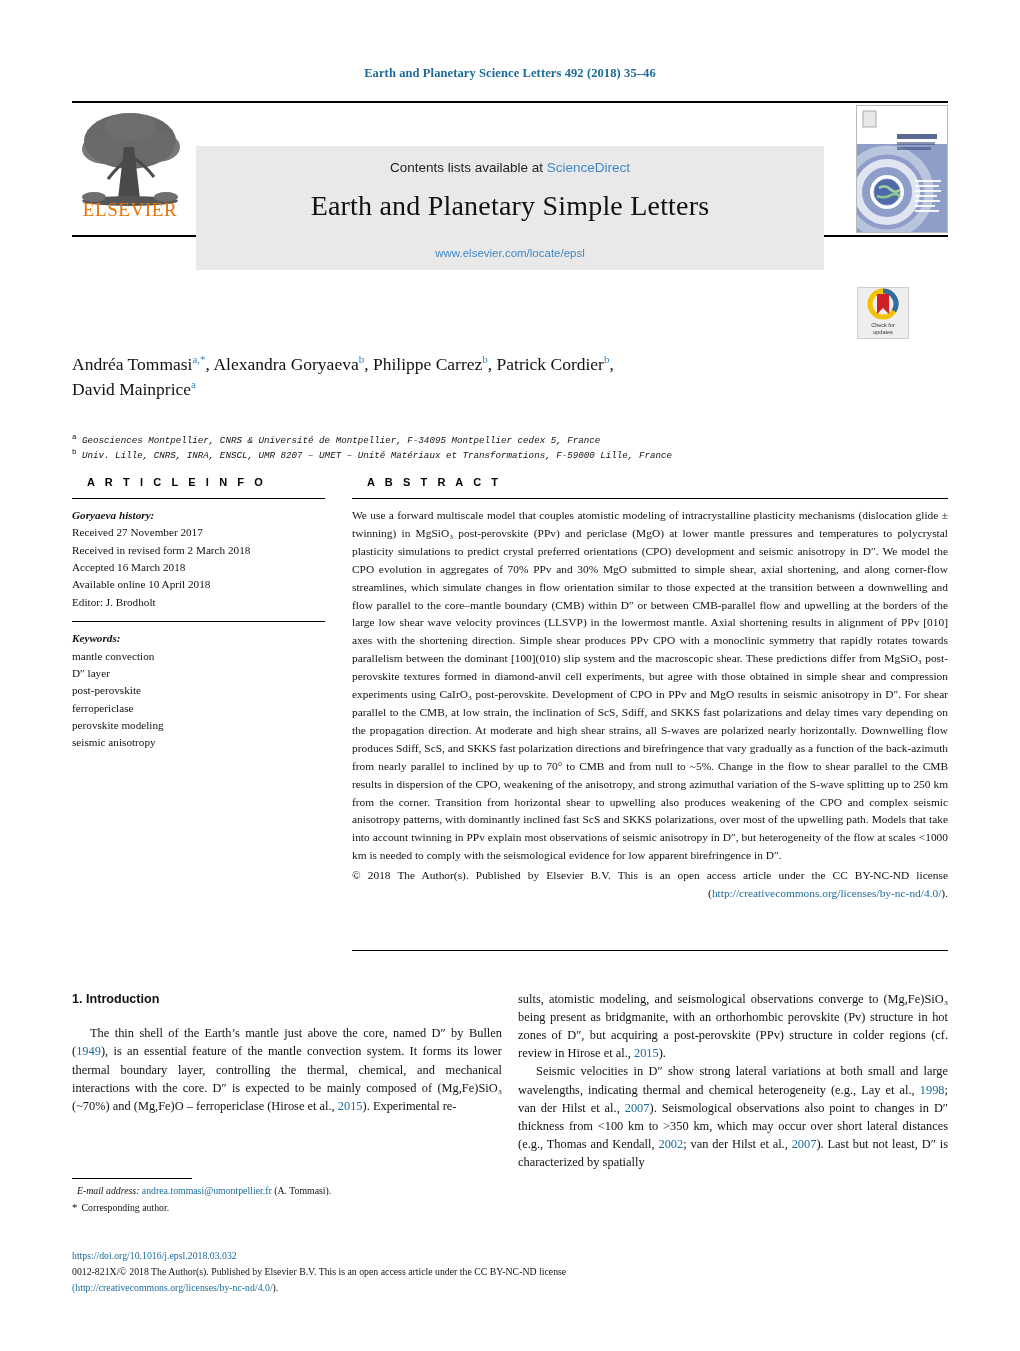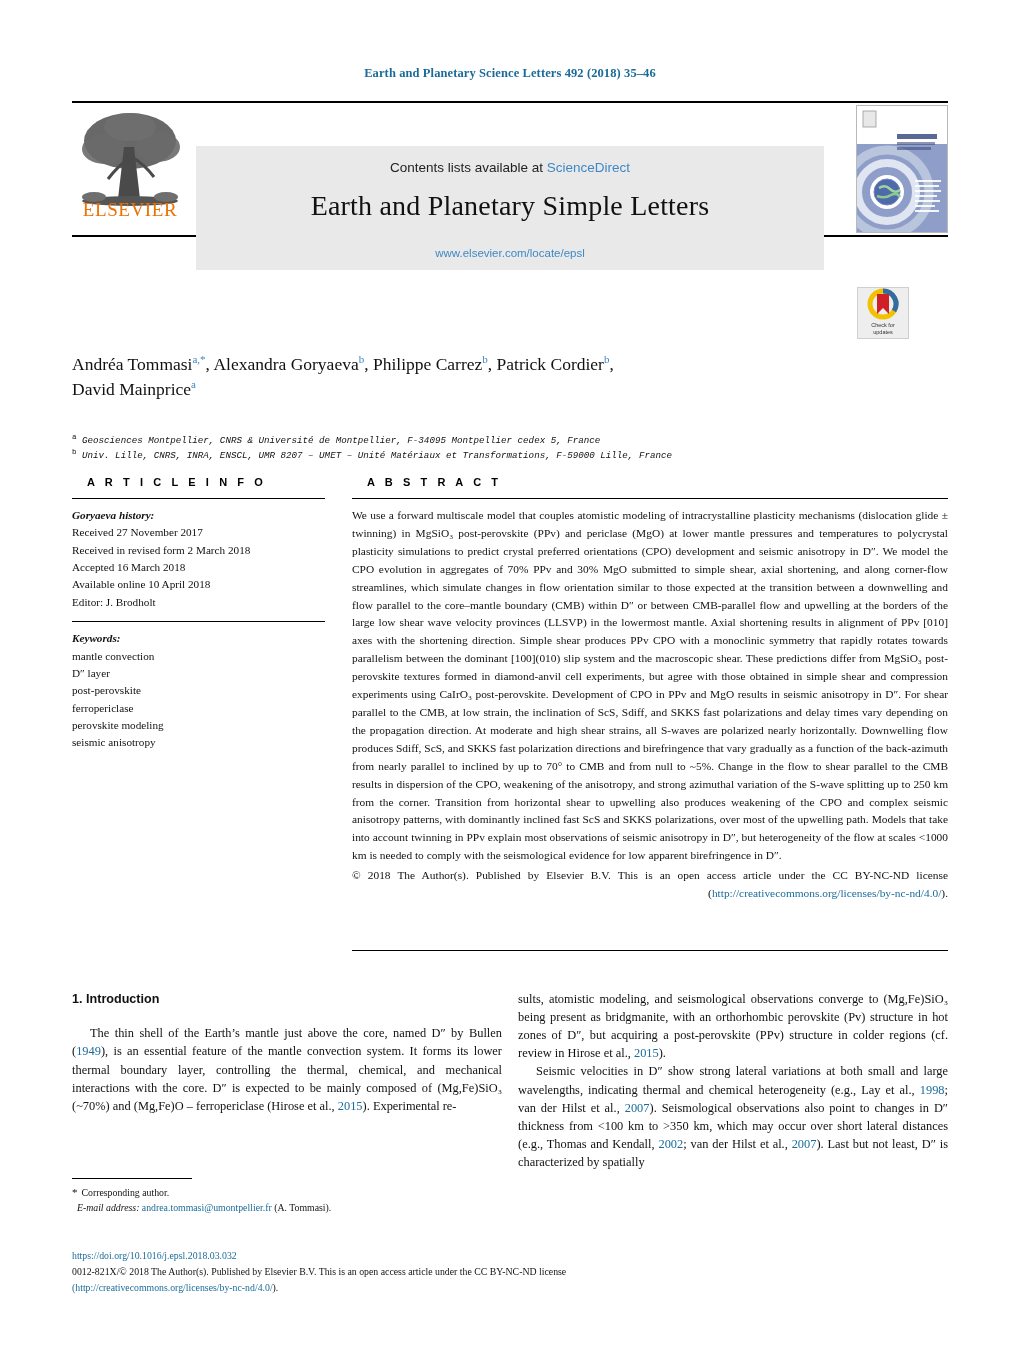--- a/index.html
+++ b/index.html
@@ -436,26 +436,26 @@
   </div>
 
   <div class="body-col col-right">
     <p class="noindent"><span>sults, atomistic modeling, and seismological observations converge to (Mg,Fe)SiO₃ being present as bridgmanite, with an orthorhombic perovskite (Pv) structure in hot zones of D″, but acquiring a post-perovskite (PPv) structure in colder regions (cf. review in Hirose et al., </span><span class="link">2015</span><span>).</span></p>
     <p><span>Seismic velocities in D″ show strong lateral variations at both small and large wavelengths, indicating thermal and chemical heterogeneity (e.g., Lay et al., </span><span class="link">1998</span><span>; van der Hilst et al., </span><span class="link">2007</span><span>). Seismological observations also point to changes in D″ thickness from &lt;100 km to &gt;350 km, which may occur over short lateral distances (e.g., Thomas and Kendall, </span><span class="link">2002</span><span>; van der Hilst et al., </span><span class="link">2007</span><span>). Last but not least, D″ is characterized by spatially</span></p>
   </div>
 
   <div class="footnote-rule"></div>
   <div class="footnotes">
     <div>
-      <span class="corr-mark">*</span><span>Corresponding author.</span>
-    </div>
-    <div>
       &nbsp;&nbsp;<span class="em-lbl">E-mail address:</span>
       <span class="link">andrea.tommasi@umontpellier.fr</span>
       <span>(A. Tommasi).</span>
+    </div>
+    <div>
+      <span class="corr-mark">*</span><span>Corresponding author.</span>
     </div>
   </div>
 
   <div class="doi-block">
     <span class="doi-link">https://doi.org/10.1016/j.epsl.2018.03.032</span>
     <span>0012-821X/© 2018 The Author(s). Published by Elsevier B.V. This is an open access article under the CC BY-NC-ND license</span><br>
     <span class="link">(http://creativecommons.org/licenses/by-nc-nd/4.0/</span><span>).</span>
   </div>
 
 </div>

